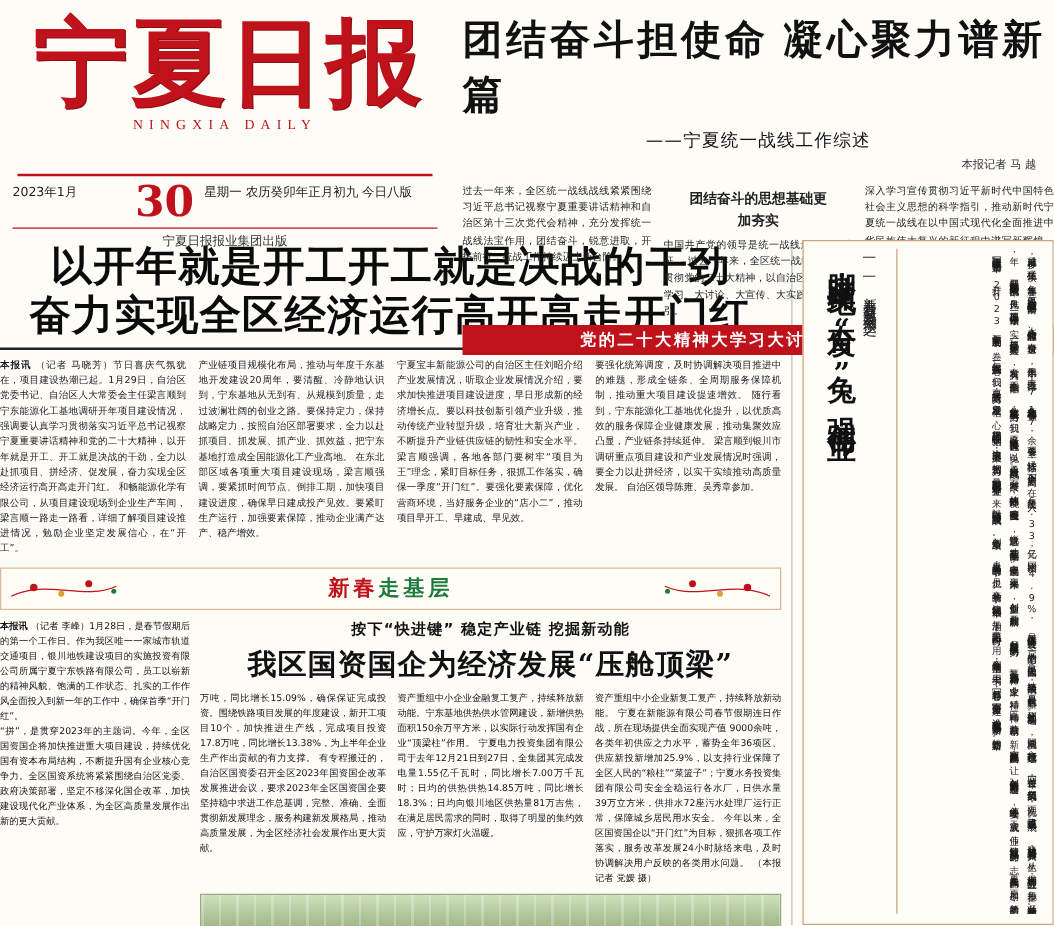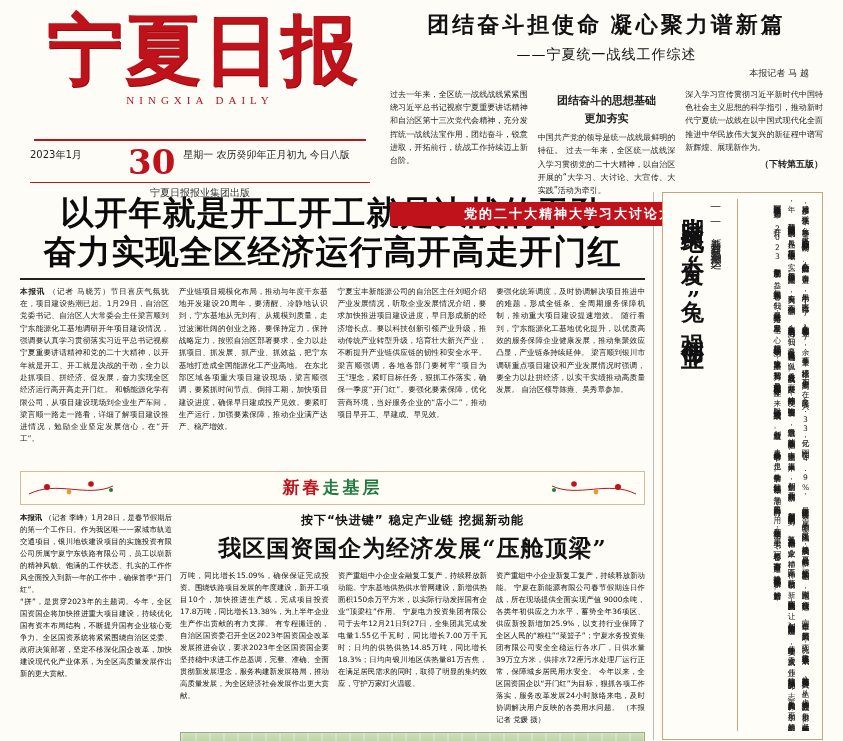--- a/index.html
+++ b/index.html
@@ -4,21 +4,21 @@
 <style>
   html,body{margin:0;padding:0;}
   body{
     width:843px;height:741px;
     background:#fdfcf7;
     font-family:"DejaVu Sans","Liberation Sans",sans-serif;
     color:#111;
     overflow:hidden;
     position:relative;
   }
-  .page{position:relative;width:843px;height:741px;box-sizing:border-box;padding:6px 20px;}
+  .page{position:relative;width:843px;height:741px;box-sizing:border-box;padding:6px 0;}
 
   
   .masthead{display:flex;height:180px;}
   .mh-left{width:360px;position:relative;}
   .logo-box{position:relative;height:120px;padding-top:6px;}
   .logo-chars{
     font-family:"DejaVu Serif","Liberation Serif",serif;
     font-size:76px;font-weight:bold;color:#c0121b;
     letter-spacing:2px;line-height:1;
     text-align:center;
@@ -35,22 +35,22 @@
   .meta-big{
     font-size:34px;font-weight:bold;color:#c0121b;
     font-family:"DejaVu Serif",serif;line-height:0.9;margin:0 8px 0 2px;
   }
   .meta-right{line-height:1.6;font-size:10px;}
   .meta-line{border-top:1px solid #c0121b;margin:4px 10px 3px 10px;}
   .meta-bottom{display:flex;justify-content:center;padding:0 10px;font-size:10px;color:#333;}
 
   .mh-right{flex:1;padding-left:10px;padding-top:4px;position:relative;}
   .head-title{
-    text-align:center;font-family:Liberation Serif, serif;
-    font-size:22px;font-weight:bold;letter-spacing:3px;color:#111;
+    text-align:left;font-family:Liberation Sans, sans-serif;
+    font-size:32px;font-weight:bold;letter-spacing:3px;color:#111;
   }
   .head-sub{text-align:center;font-size:14px;margin-top:6px;letter-spacing:1px;}
   .head-byline{text-align:right;font-size:9px;margin:3px 14px 0 0;color:#333;}
   .head-cols{display:flex;gap:10px;margin-top:8px;font-size:8px;line-height:1.65;color:#222;text-align:justify;}
   .head-cols > div{flex:1;}
   .head-subhead{text-align:center;font-weight:bold;font-size:11px;margin:4px 16px 3px;}
   .head-more{text-align:right;font-size:9px;font-weight:bold;margin-top:3px;}
   .redbanner{
     margin-top:5px;background:#c0121b;color:#fff;text-align:center;
     font-size:13px;font-weight:bold;letter-spacing:2px;padding:3px 0;
@@ -70,21 +70,21 @@
     text-align:center;color:#0b0b0b;margin:2px 0 6px;
   }
   .rule-thick{border-top:2px solid #222;margin:4px 0 6px;}
 
   .lead-cols{display:flex;gap:10px;font-size:7.6px;line-height:1.62;text-align:justify;color:#1a1a1a;}
   .lead-cols > div{flex:1;}
   .dateline{font-weight:bold;}
 
   
   .nyband{
-    margin-top:25px;border:1px solid #d8b9a0;background:#fffdf6;
+    margin-top:8px;border:1px solid #d8b9a0;background:#fffdf6;
     height:32px;display:flex;align-items:center;justify-content:center;position:relative;
   }
   .nyband .deco-l,.nyband .deco-r{position:absolute;top:4px;width:150px;height:22px;}
   .nyband .deco-l{left:6px;}
   .nyband .deco-r{right:6px;}
   .nyband-text{
     font-family:"DejaVu Serif",serif;font-size:17px;font-weight:bold;color:#c0121b;letter-spacing:3px;
   }
   .nyband-text .grn{color:#1f7a3d;}
 

